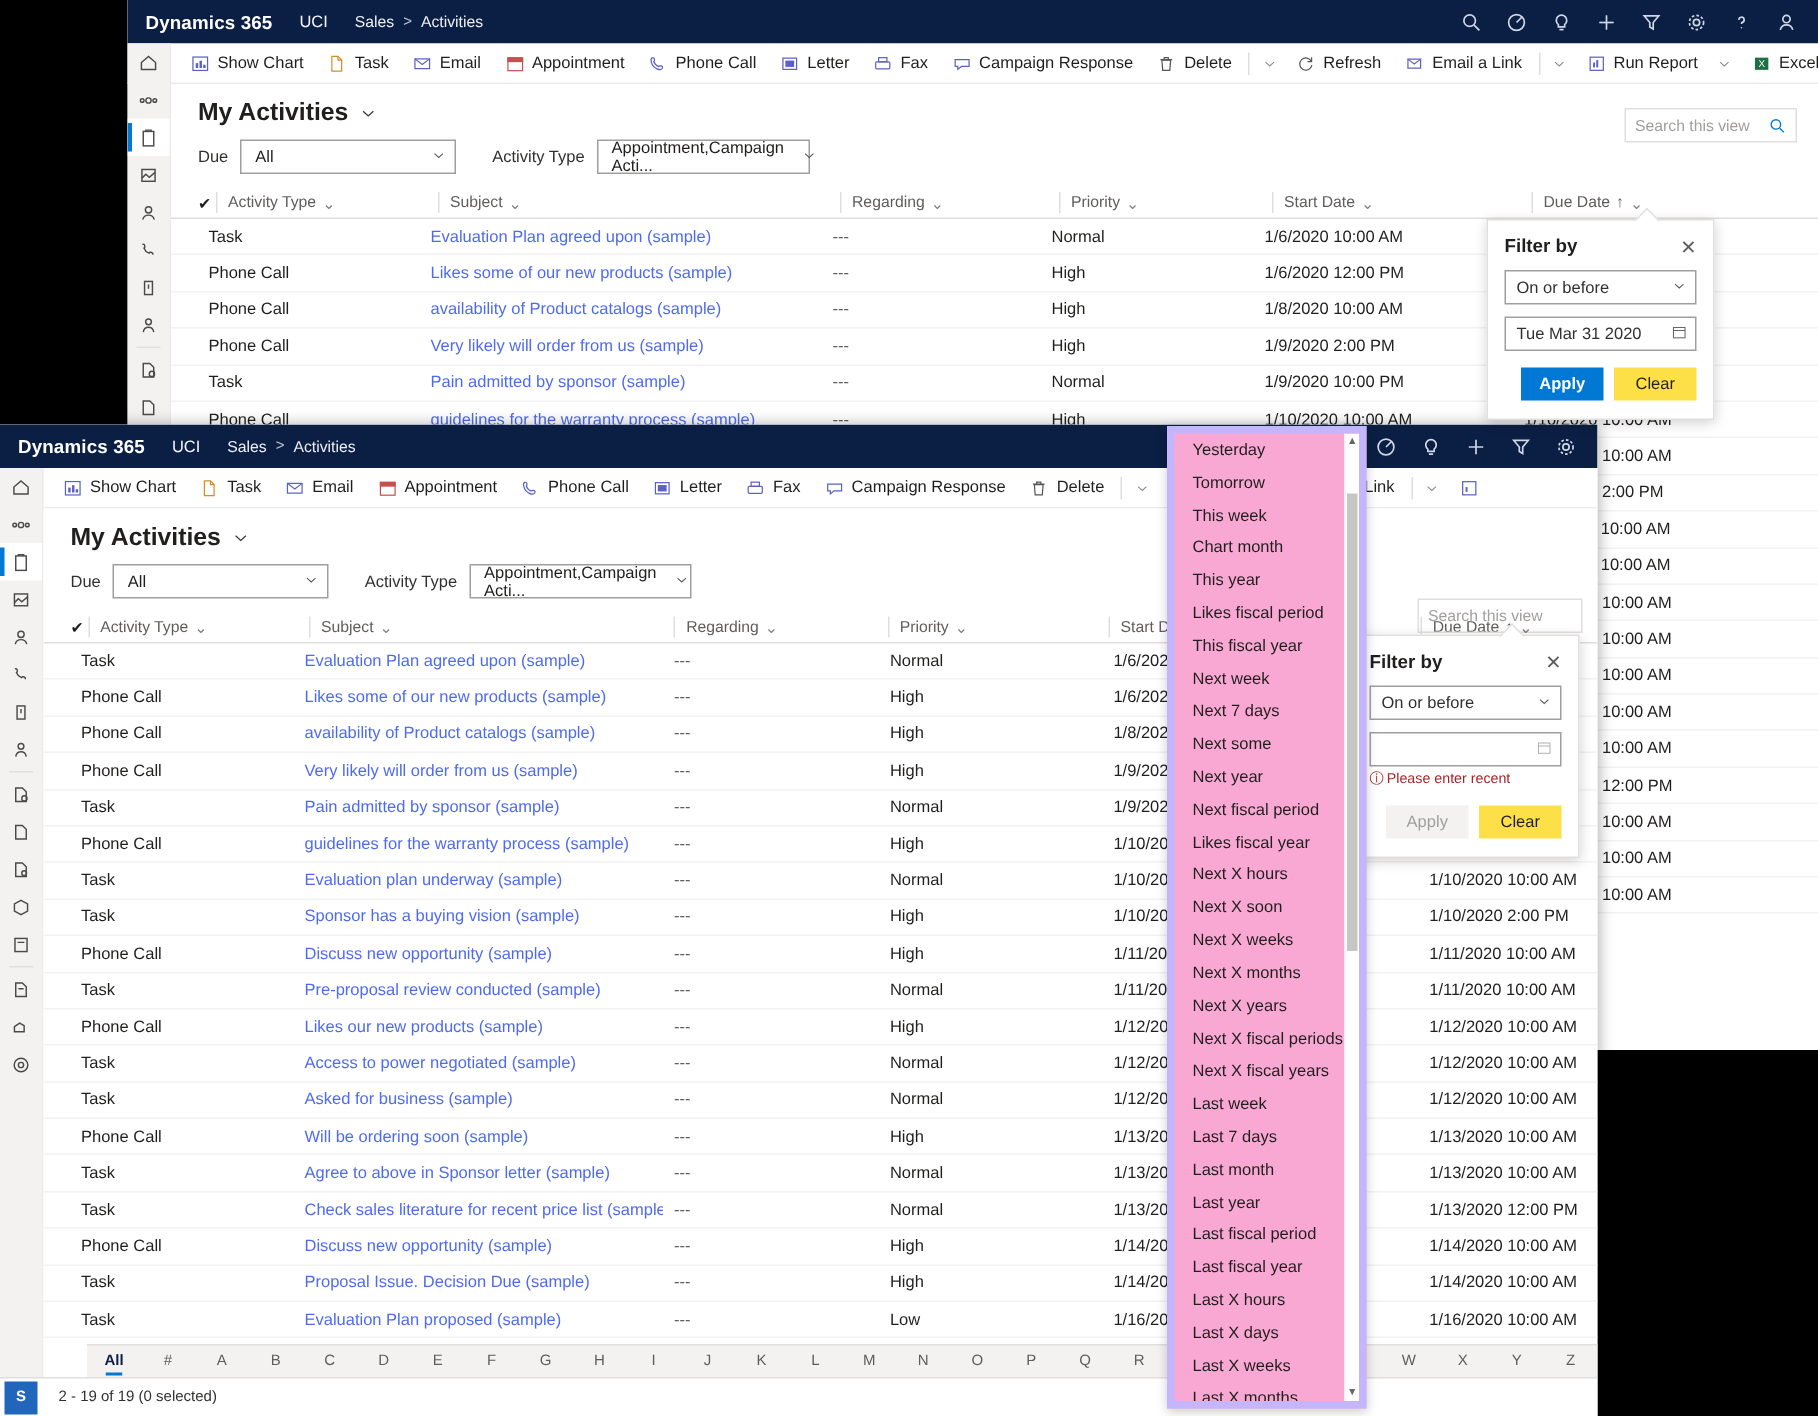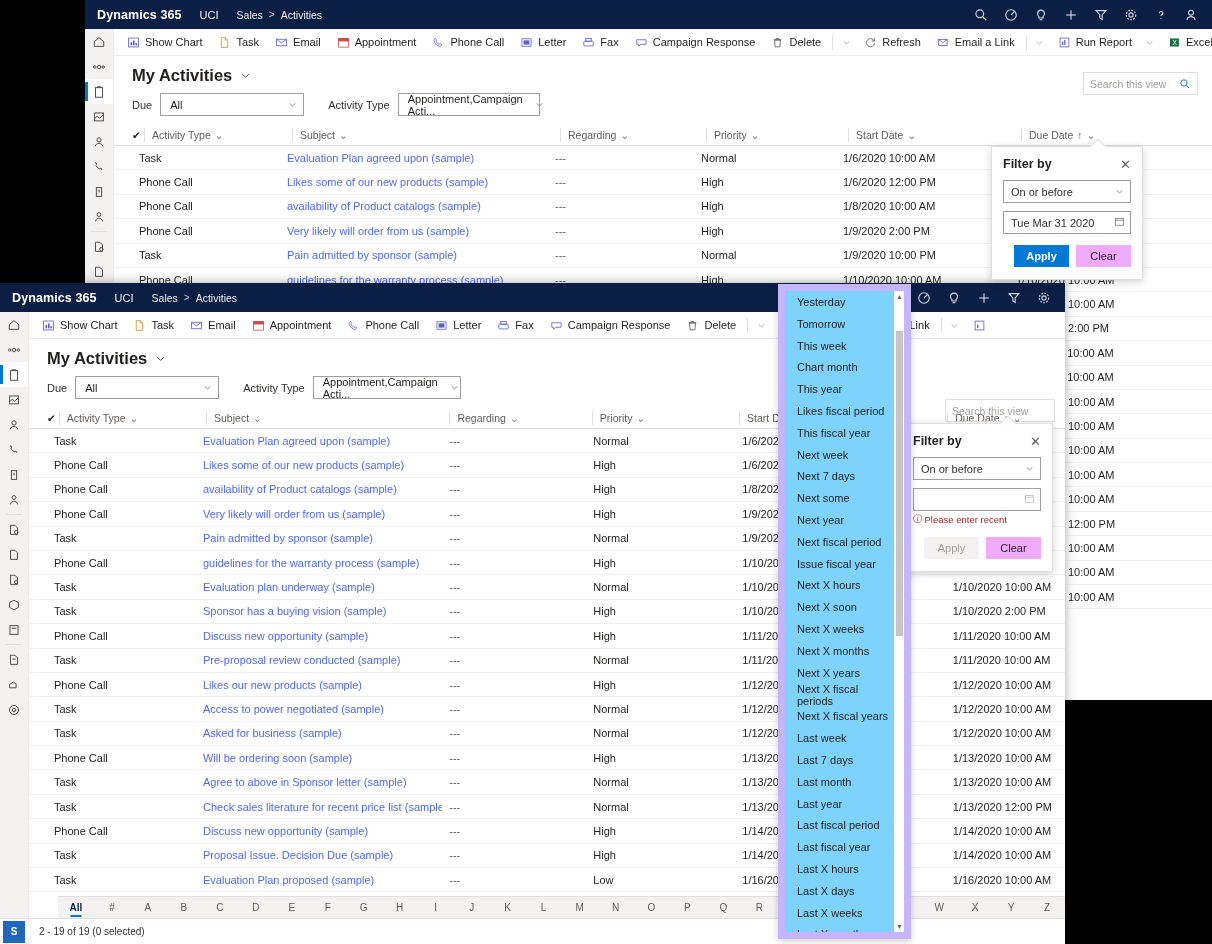--- a/index.html
+++ b/index.html
@@ -73,24 +73,24 @@
   .pop-x{ margin-left:auto; color:#605e5c; font-size:13px; line-height:1;}
   .pop-sel{ height:23px; border:1px solid #a19f9d; display:flex; align-items:center; padding:0 6px 0 7px; font-size:11px; margin-bottom:8px;}
   .pop-sel .cv{ margin-left:auto;}
   .pop-in{ height:23px; border:1px solid #a19f9d; display:flex; align-items:center; padding:0 5px 0 7px; font-size:11px;}
   .pop-in .cal{ margin-left:auto;}
   .pop-err{ color:#a4262c; font-size:9.5px; margin-top:2px; display:flex; align-items:center; gap:2px;}
   .pop-btns{ display:flex; gap:7px; margin-top:11px; justify-content:flex-end;}
   .btn{ height:22px; min-width:55px; font-size:11px; display:flex; align-items:center; justify-content:center;}
   .btn-primary{ background:#0078d4; color:#fff; font-weight:600;}
   .btn-primary.dis{ background:#f3f2f1; color:#a19f9d; font-weight:400;}
-  .btn-ghost{ background:#f0abfc; color:#201f1e;}
+  .btn-ghost{ background:#fde047; color:#201f1e;}
 
   
-  .ddl{ position:absolute; background:#7dd3fc; border:7px solid #c4b5fd; box-shadow:0 2px 7px rgba(0,0,0,.2); z-index:60; overflow:hidden;}
+  .ddl{ position:absolute; background:#f9a8d4; border:5px solid #c4b5fd; box-shadow:0 2px 7px rgba(0,0,0,.2); z-index:60; overflow:hidden;}
   .ddl-in{ position:absolute; inset:0 10px 0 0; }
   .ddl-item{ height:21.82px; display:flex; align-items:center; padding-left:12px; font-size:11px; color:#201f1e;}
   .ddl-sb{ position:absolute; right:0; top:0; bottom:0; width:10px; background:#fff; border-left:1px solid #f0f0f0;}
   .ddl-sb .arw{ height:11px; display:flex; align-items:center; justify-content:center; font-size:7px; color:#666;}
   .ddl-sb .th{ position:absolute; left:1px; width:7px; background:#c8c6c4;}
 </style>
 </head>
 <body>
 
 <div class="window" id="win-back" style="left:85px; top:0; width:1127px; height:700px;">
@@ -1125,21 +1125,21 @@
       <div class="ddl-item">This week</div>
       <div class="ddl-item">Chart month</div>
       <div class="ddl-item">This year</div>
       <div class="ddl-item">Likes fiscal period</div>
       <div class="ddl-item">This fiscal year</div>
       <div class="ddl-item">Next week</div>
       <div class="ddl-item">Next 7 days</div>
       <div class="ddl-item">Next some</div>
       <div class="ddl-item">Next year</div>
       <div class="ddl-item">Next fiscal period</div>
-      <div class="ddl-item">Issue fiscal year</div>
+      <div class="ddl-item">Likes fiscal year</div>
       <div class="ddl-item">Next X hours</div>
       <div class="ddl-item">Next X soon</div>
       <div class="ddl-item">Next X weeks</div>
       <div class="ddl-item">Next X months</div>
       <div class="ddl-item">Next X years</div>
       <div class="ddl-item">Next X fiscal periods</div>
       <div class="ddl-item">Next X fiscal years</div>
       <div class="ddl-item">Last week</div>
       <div class="ddl-item">Last 7 days</div>
       <div class="ddl-item">Last month</div>

